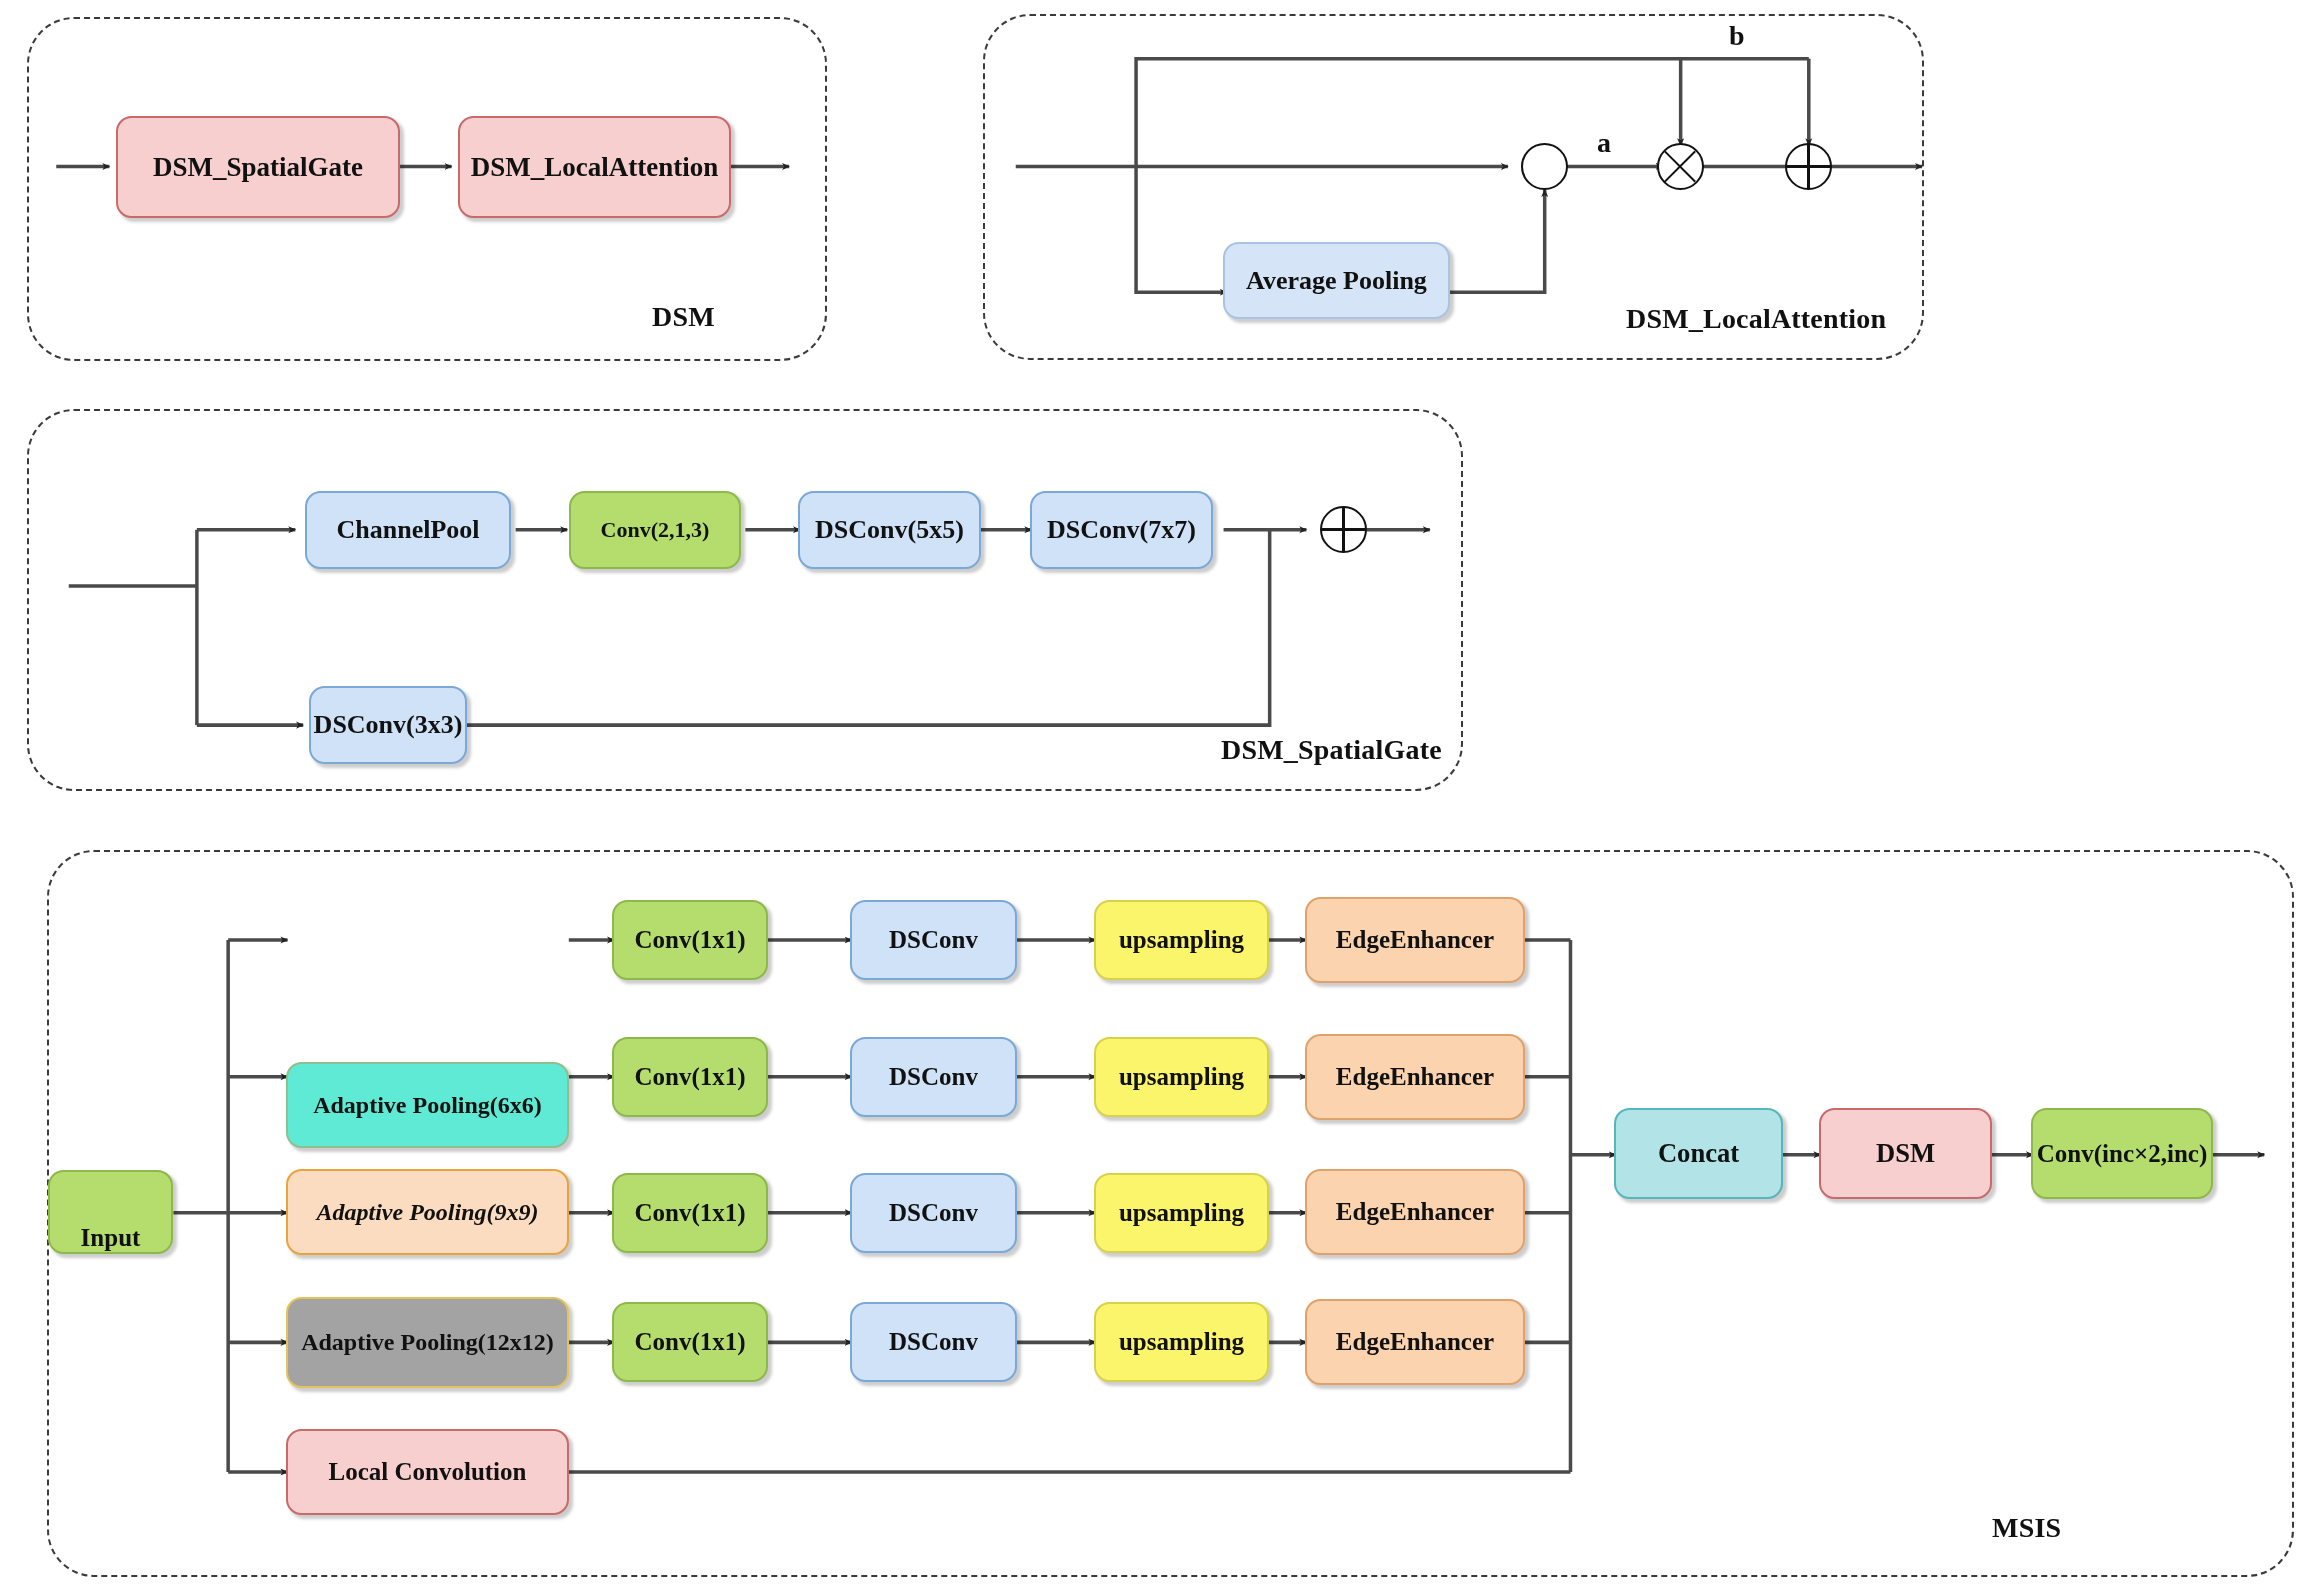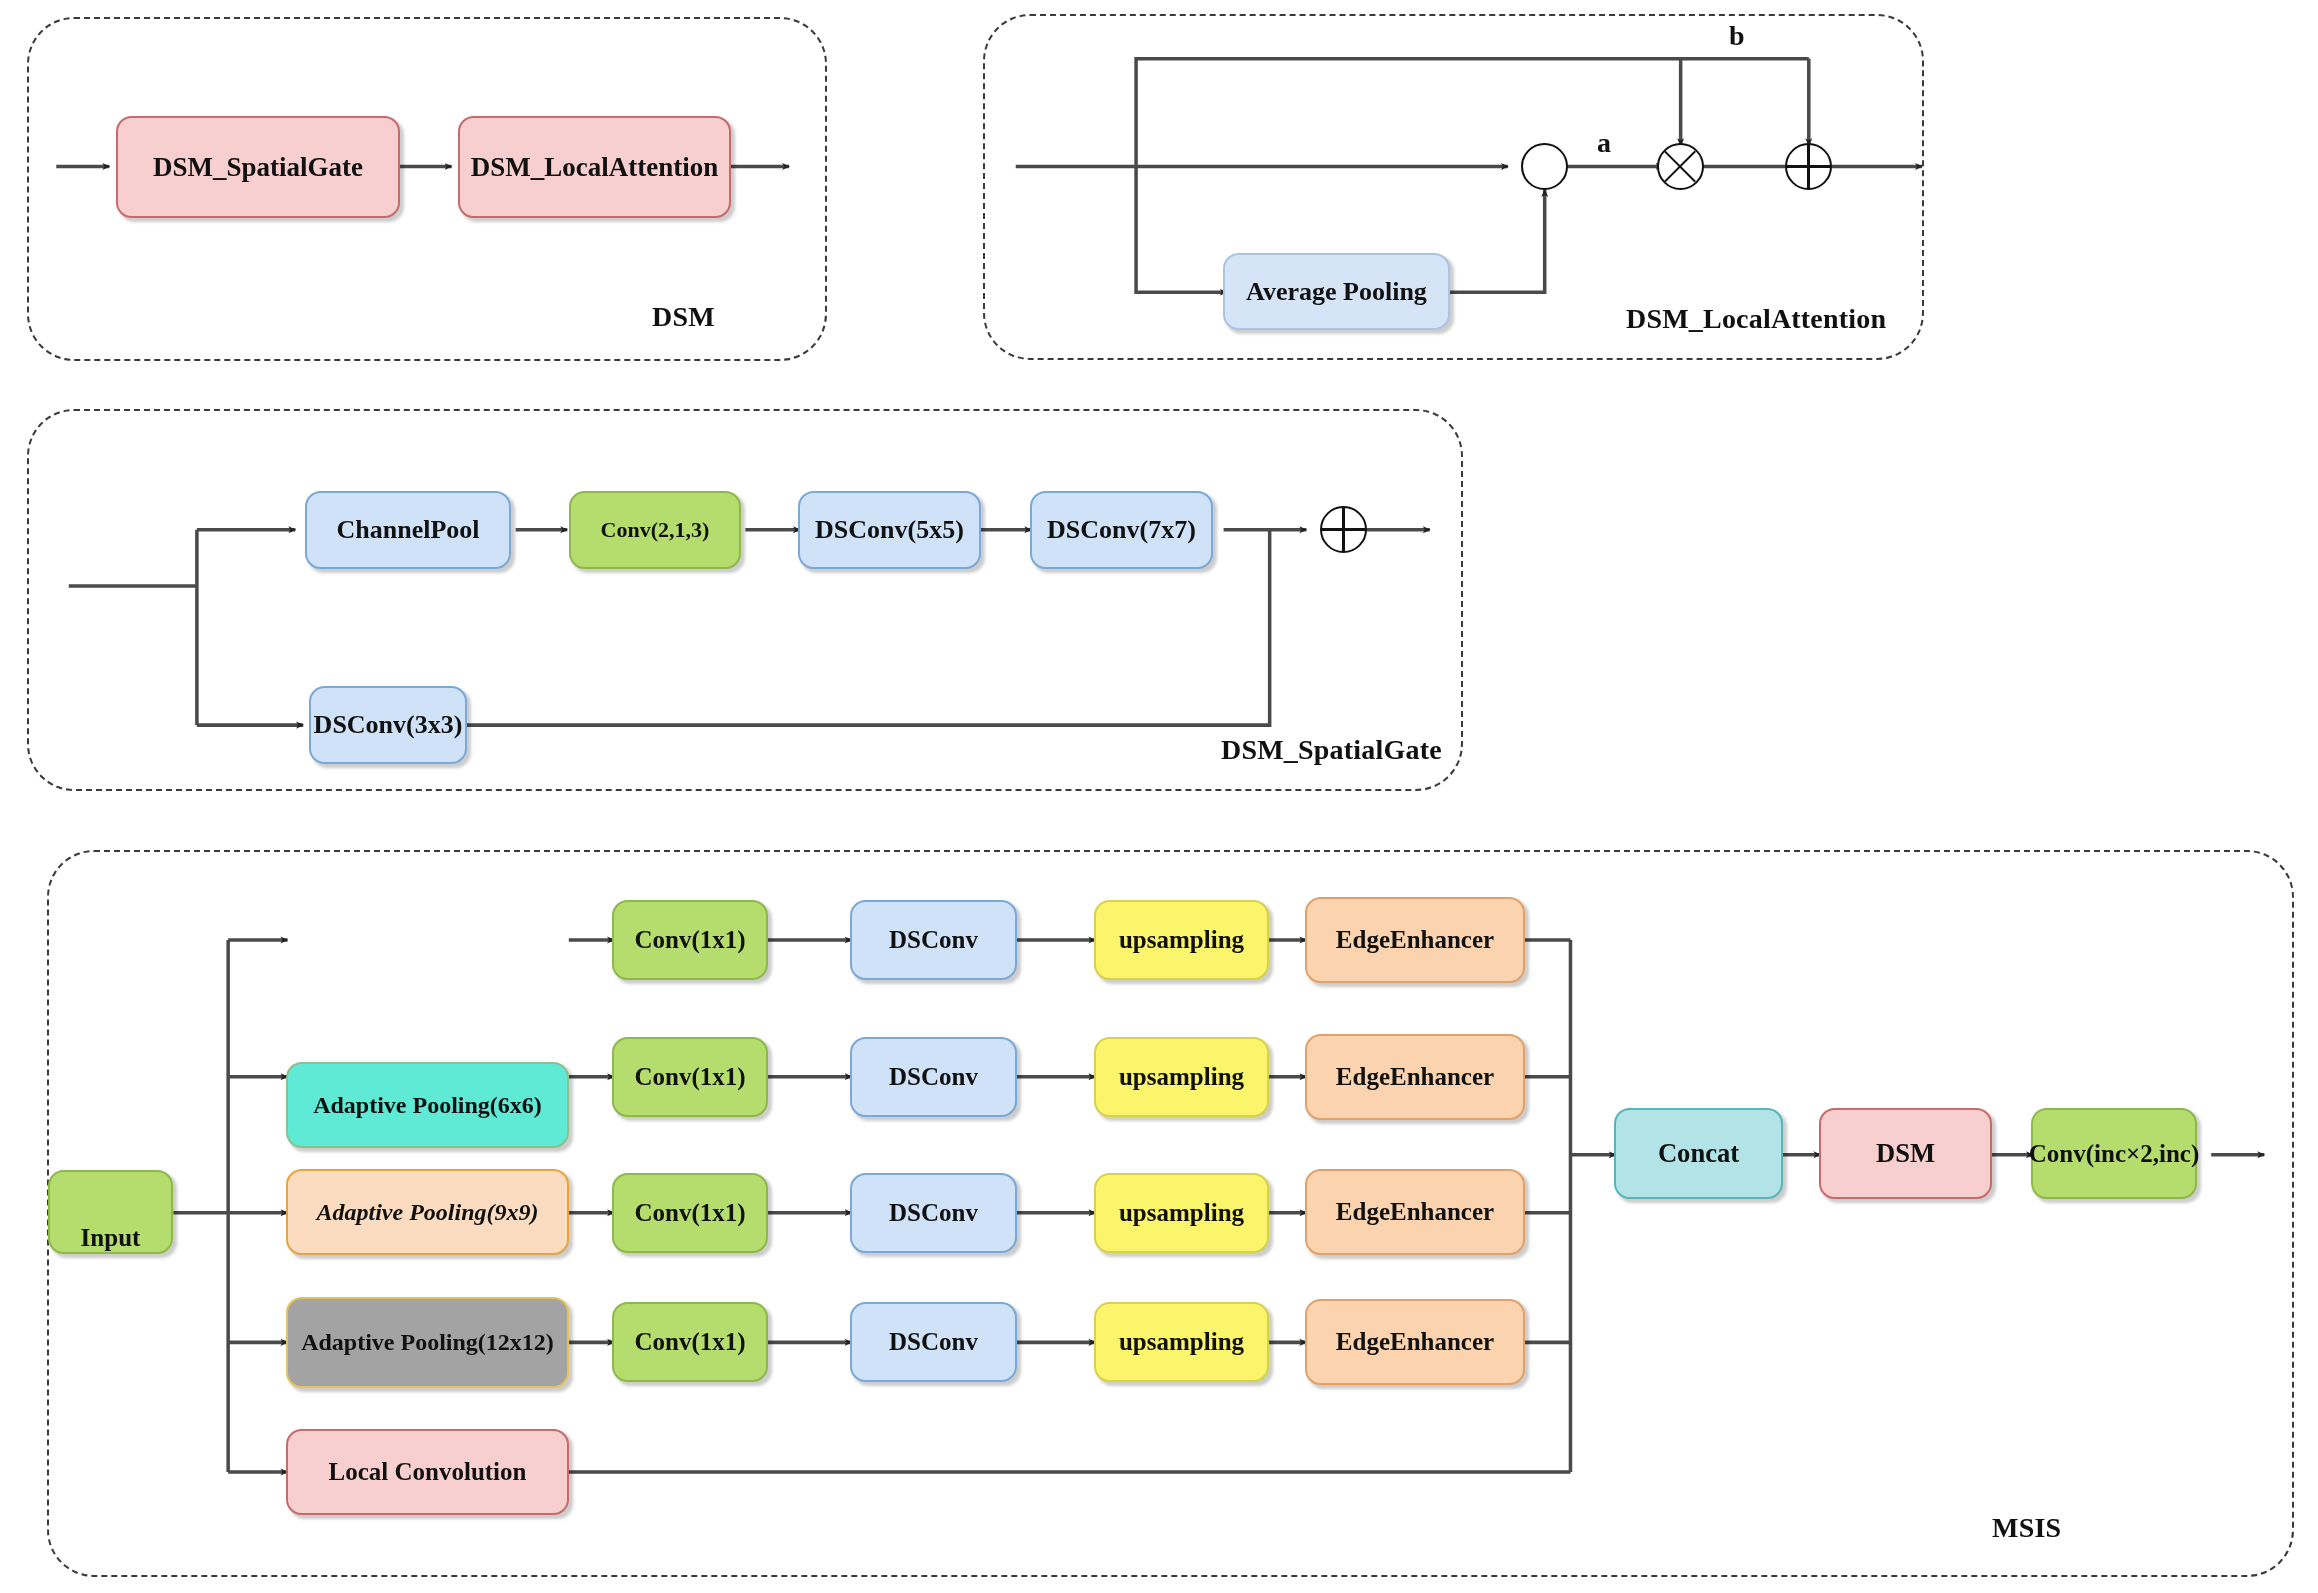--- a/index.html
+++ b/index.html
@@ -169,21 +169,21 @@
   <div class="node c-pink" style="left:116px;top:116px;width:284px;height:102px;font-size:27px;">
     <span>DSM_SpatialGate</span>
   </div>
   <div class="node c-pink" style="left:458px;top:116px;width:273px;height:102px;font-size:27px;">
     <span>DSM_LocalAttention</span>
   </div>
 
   <div class="group" style="left:983px;top:14px;width:941px;height:346px;"></div>
   <div class="group-label" style="left:1626px;top:303px;font-size:28px;">DSM_LocalAttention</div>
 
-  <div class="node c-blue2" style="left:1223px;top:253px;width:227px;height:77px;font-size:26px;">
+  <div class="node c-blue2" style="left:1223px;top:242px;width:227px;height:77px;font-size:26px;">
     <span>Average Pooling</span>
   </div>
 
   <div class="opcirc" style="left:1521px;top:143px;width:47px;height:47px;"></div>
 
   <div class="opcirc op-times" style="left:1657px;top:143px;width:47px;height:47px;">
     <i class="d1"></i>
       <i class="d2"></i>
   </div>
 
@@ -290,18 +290,18 @@
   <div class="node c-pink" style="left:286px;top:1429px;width:283px;height:86px;font-size:25px;">
     <span>Local Convolution</span>
   </div>
 
   <div class="node c-cyan" style="left:1614px;top:1108px;width:169px;height:91px;font-size:26.6px;">
     <span>Concat</span>
   </div>
   <div class="node c-pink" style="left:1819px;top:1108px;width:173px;height:91px;font-size:26.6px;">
     <span>DSM</span>
   </div>
-  <div class="node c-green" style="left:2031px;top:1108px;width:166px;height:91px;font-size:25px;">
+  <div class="node c-green" style="left:2031px;top:1108px;width:182px;height:91px;font-size:25px;">
     <span>Conv(inc×2,inc)</span>
   </div>
 
 </div>
 
 
 </body></html>

